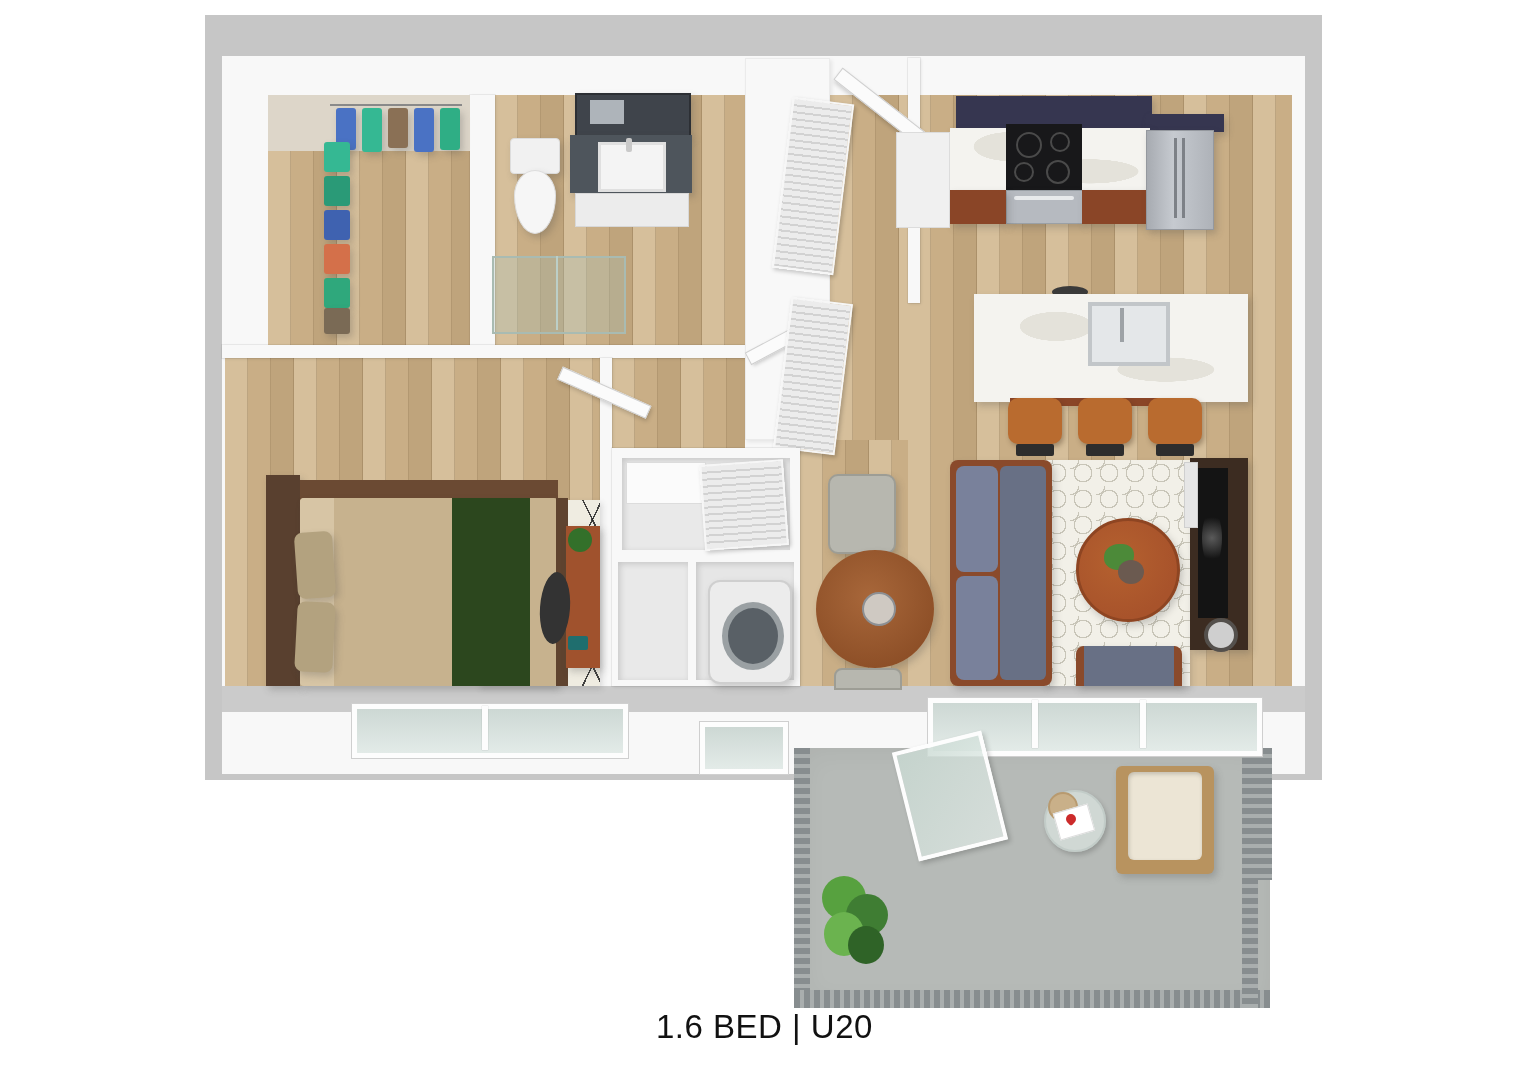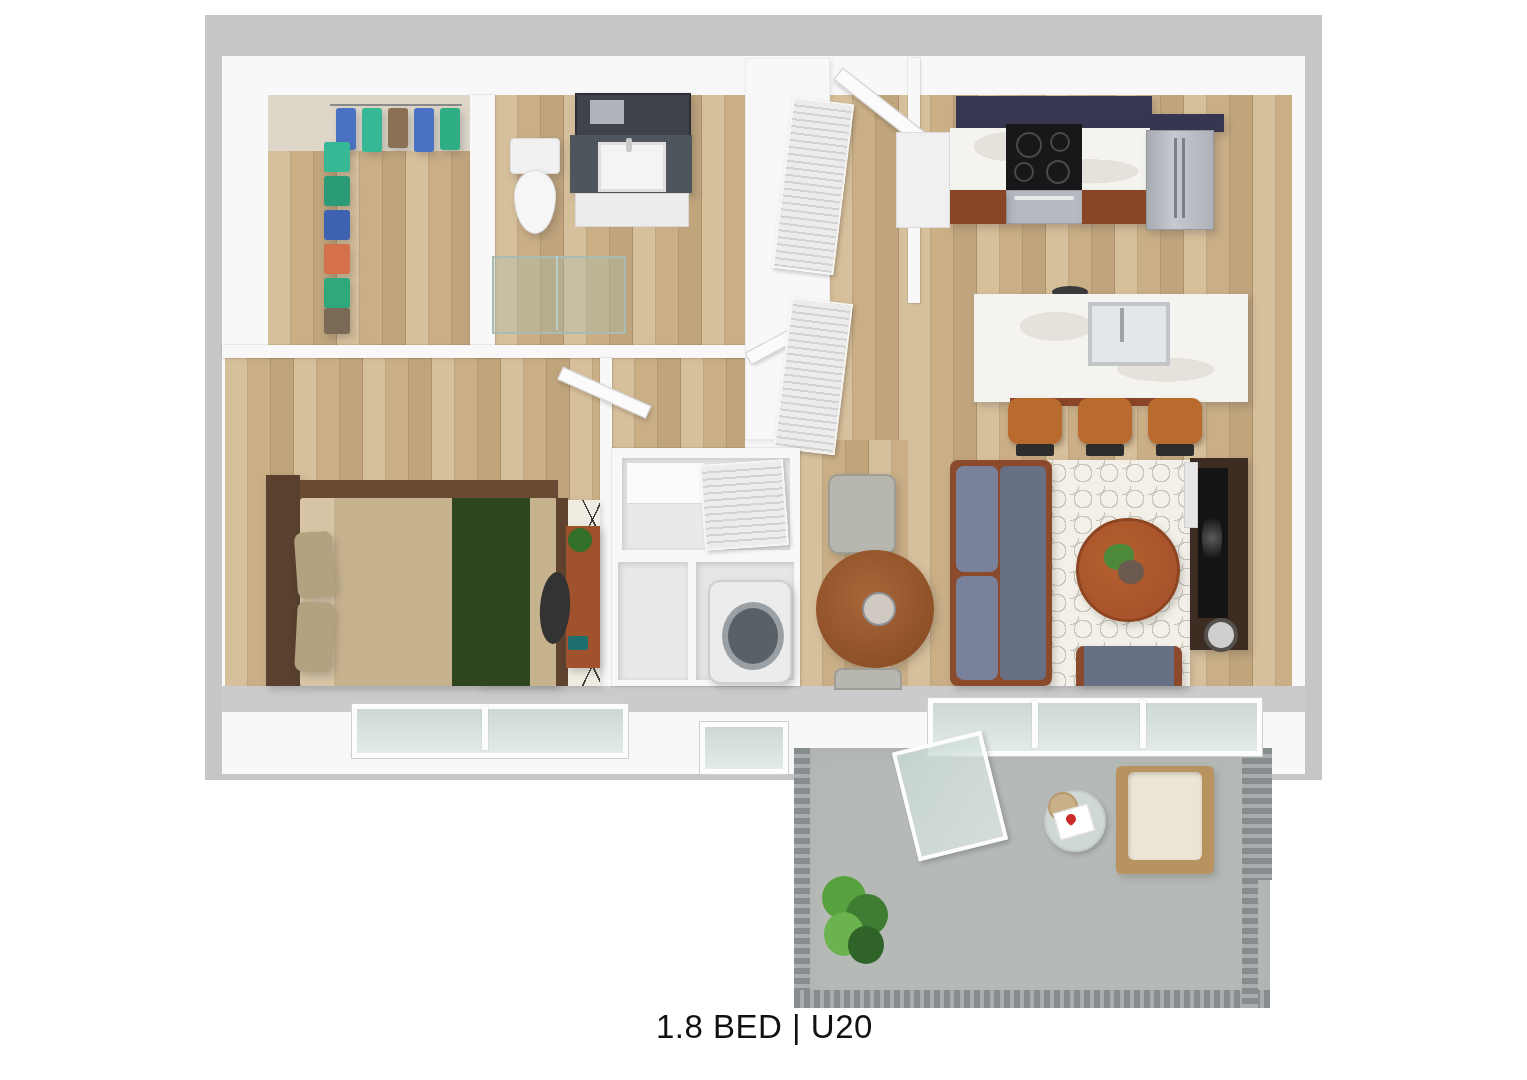--- a/index.html
+++ b/index.html
@@ -187,15 +187,15 @@
   <div class="abs" style="left:1066px;top:814px;width:10px;height:10px;background:#cc2b2b;border-radius:50% 50% 2px 50%;transform:rotate(45deg);"></div>
 
   <div class="abs window" style="left:352px;top:704px;width:266px;height:44px;"></div>
   <div class="abs mullion" style="left:482px;top:706px;width:6px;height:44px;"></div>
   <div class="abs window" style="left:700px;top:722px;width:78px;height:42px;"></div>
   <div class="abs window" style="left:928px;top:698px;width:324px;height:48px;"></div>
   <div class="abs mullion" style="left:1032px;top:700px;width:6px;height:48px;"></div>
   <div class="abs mullion" style="left:1140px;top:700px;width:6px;height:48px;"></div>
   <div class="abs glasspane" style="left:904px;top:740px;width:84px;height:104px;transform:rotate(-14deg);"></div>
 
-  <div id="unit-label" class="abs" style="left:656px;top:1008px;">1.8 BED | U20</div>
+  <div id="unit-label" class="abs" style="left:656px;top:1008px;">1.6 BED | U20</div>
 
 </div>
 
 </body></html>

